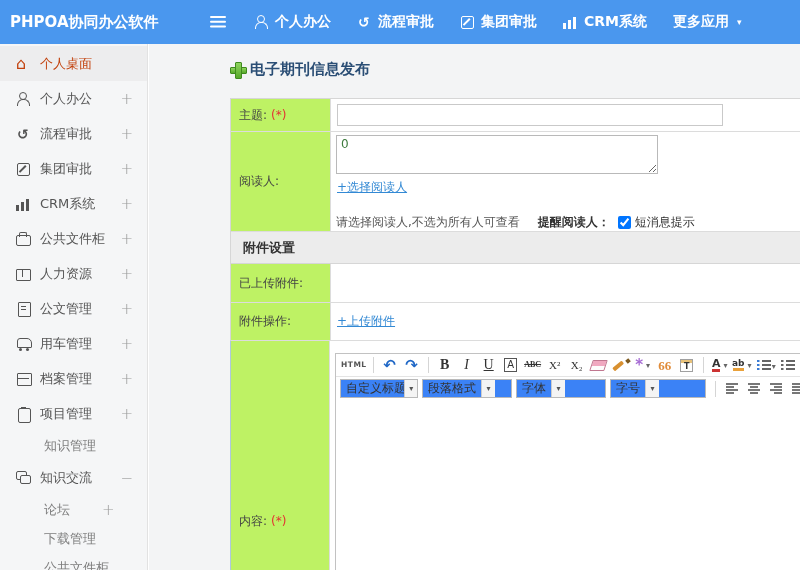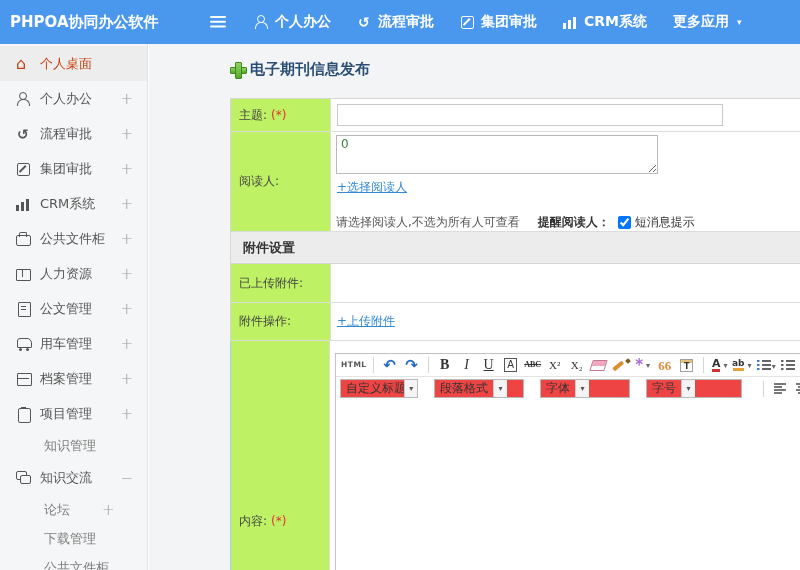--- a/index.html
+++ b/index.html
@@ -121,21 +121,21 @@
     background-size:9px 2px,9px 2px,9px 2px,2.5px 2px,2.5px 2px,2.5px 2px;
     background-position:8px 4px,8px 8px,8px 12px,3px 4px,3px 8px,3px 12px;}
   [data-name="ordered-list-button"]{--mk:#3a7bd5;width:22px;background-position:8px 4px,8px 8px,8px 12px,3px 4px,3px 8px,3px 12px;}
   [data-name="ordered-list-button"] .tb-caret{position:absolute;right:0;bottom:4px;}
   .al{width:20px;background-repeat:no-repeat;
     background-image:linear-gradient(#777,#777),linear-gradient(#777,#777),linear-gradient(#777,#777),linear-gradient(#777,#777);}
   [data-name="align-left-button"]{background-size:12px 2px,8px 2px,12px 2px,8px 2px;background-position:4px 4px,4px 7px,4px 10px,4px 13px;}
   [data-name="align-center-button"]{background-size:12px 2px,8px 2px,12px 2px,8px 2px;background-position:4px 4px,6px 7px,4px 10px,6px 13px;}
   [data-name="align-right-button"]{background-size:12px 2px,8px 2px,12px 2px,8px 2px;background-position:4px 4px,8px 7px,4px 10px,8px 13px;}
   [data-name="align-justify-button"]{background-size:12px 2px,12px 2px,12px 2px,12px 2px;background-position:4px 4px,4px 7px,4px 10px,4px 13px;}
-  .ed-select{display:inline-flex;align-items:center;border:1px solid #b9b9b9;background:#ef4444;height:19px;font-size:12px;color:#333;margin-right:16px;cursor:pointer;flex:none;}
+  .ed-select{display:inline-flex;align-items:center;border:1px solid #b9b9b9;background:#3b82f6;height:19px;font-size:12px;color:#333;margin-right:4px;cursor:pointer;flex:none;}
   .ed-select .lbl{padding:0 5px;white-space:nowrap;overflow:hidden;}
   .ed-select .car{width:14px;height:100%;border-left:1px solid #ccc;display:flex;align-items:center;justify-content:center;font-size:8px;color:#555;background:#f4f4f4;}
   [data-name="custom-heading-select"]{width:78px;}
   [data-name="paragraph-format-select"]{width:90px;}
   [data-name="font-family-select"]{width:90px;}
   [data-name="font-size-select"]{width:96px;text-align:center;}
   .ed-body{height:300px;background:#fff;}
 </style>
 </head>
 <body>

